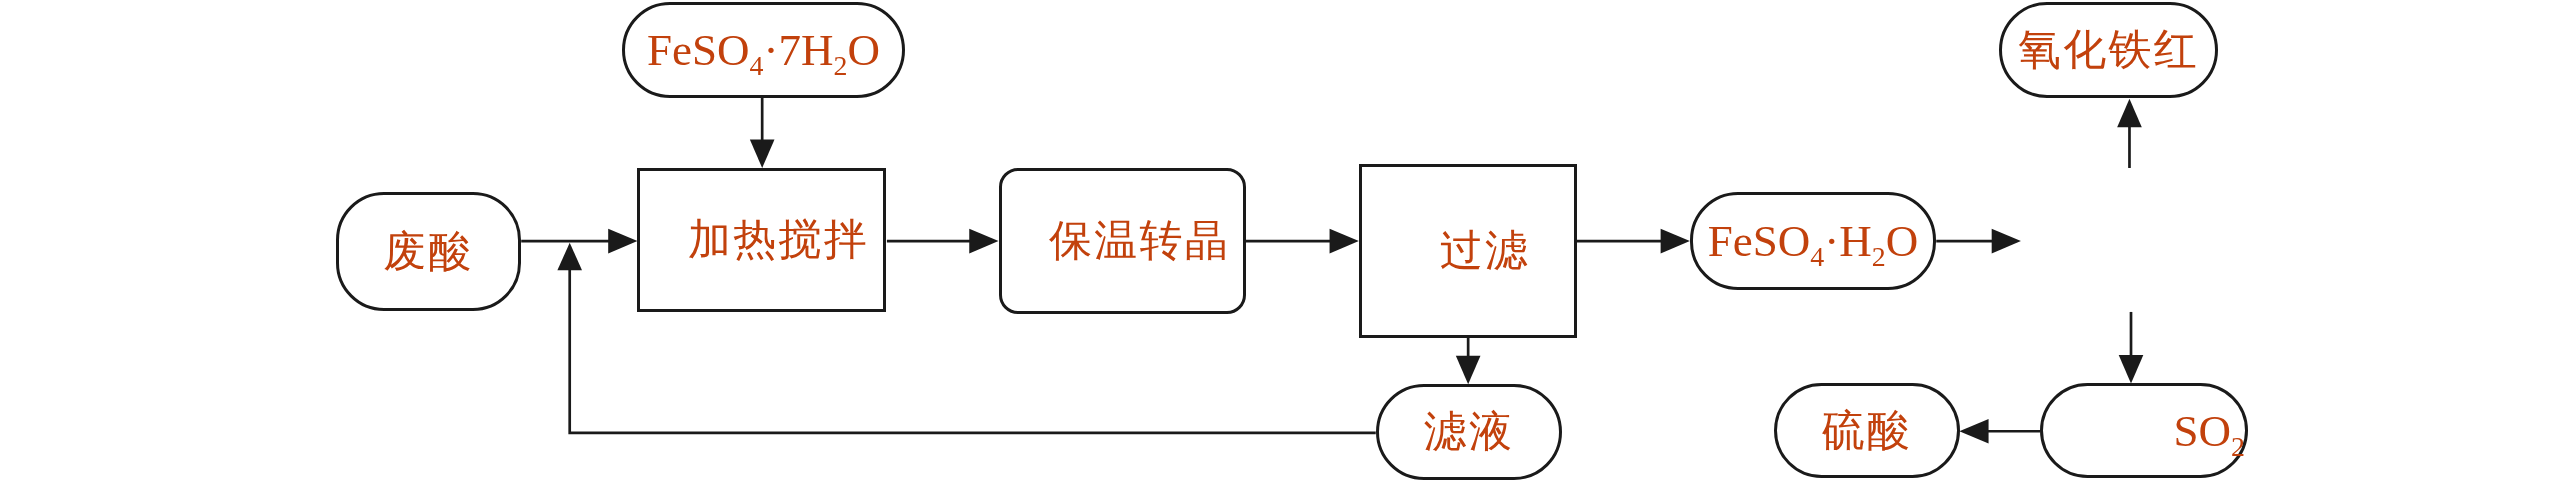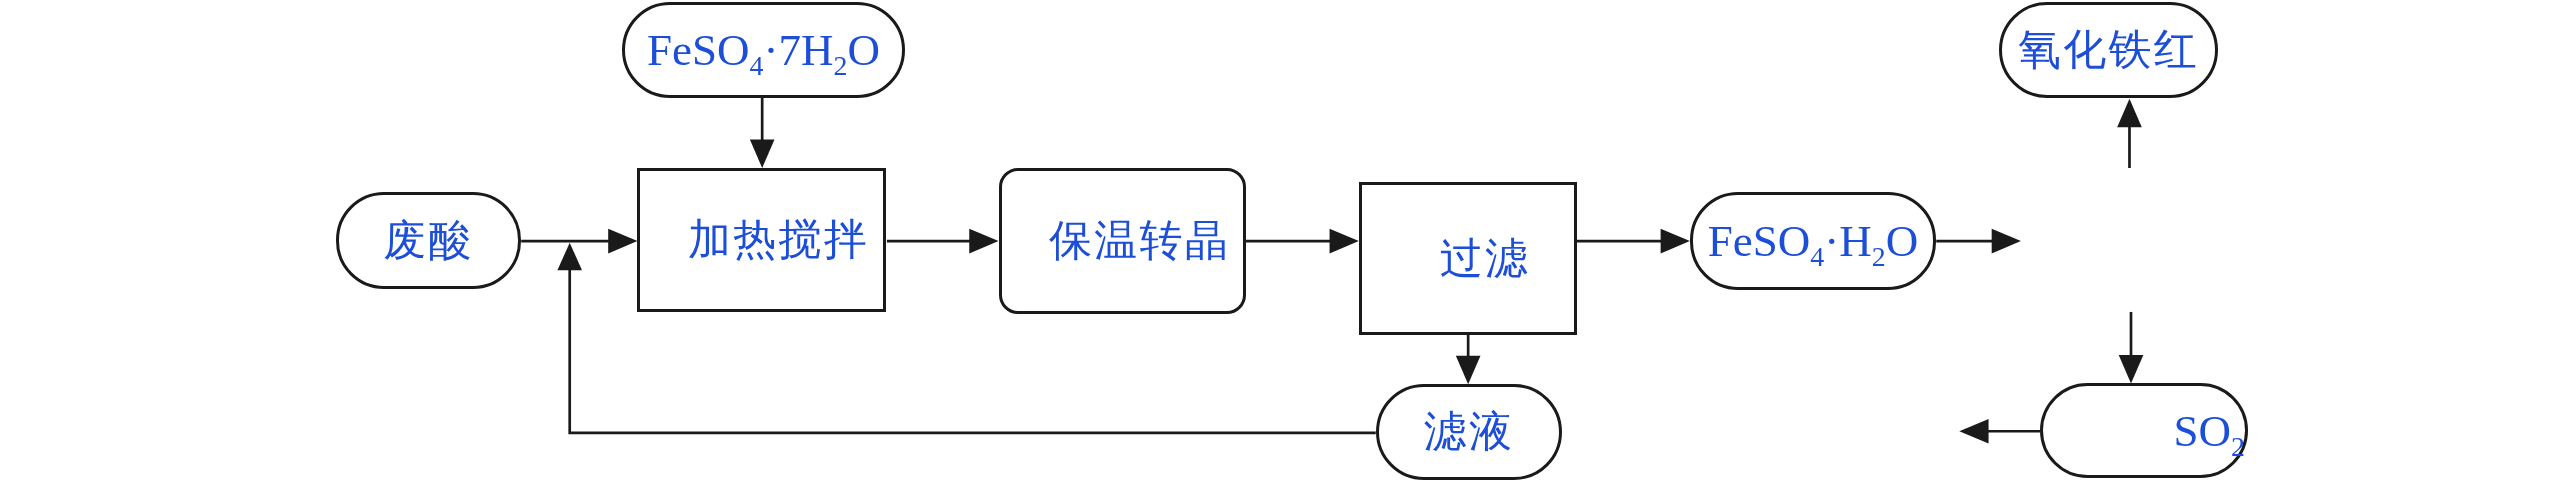--- a/index.html
+++ b/index.html
@@ -1,43 +1,43 @@
 <!DOCTYPE html>
 <html style="font-size:12.3px"><head>
 <meta charset="utf-8">
 <style>
   html,body{margin:0;padding:0;background:#ffffff;}
   .canvas{
     position:relative;
     width:2576px;height:483px;
     background:#ffffff;
     font-family:"Liberation Serif","DejaVu Serif",serif;
-    color:#1d4ed8;
+    color:#c2410c;
     overflow:hidden;
   }
   .layer{position:absolute;left:0;top:0;}
   .node{
     position:absolute;
     box-sizing:border-box;
     background:#ffffff;
     display:flex;align-items:center;justify-content:center;
     text-align:center;
     white-space:nowrap;
   }
   .rect{border:3.1px solid #1a1a1a;padding-left:34px;}
   .oval{border:3.8px solid #1a1a1a;border-radius:48px;}
   .zh{font-size:43px;letter-spacing:2.3px;}
   .formula{font-size:45px;letter-spacing:0;}
   .formula sub{font-size:0.62em;line-height:0;}
   
   .n-feso4-7h2o   {left:622px; top:1.5px;   width:283px;height:96px;}
-  .n-feisuan      {left:336px; top:192px; width:185px;height:97px;}
+  .n-feisuan      {left:336px; top:192px; width:185px;height:119px;}
   .n-jiare        {left:637px; top:168px; width:249px;height:144px;}
   .n-baowen       {left:999px;top:168px; width:247px;height:146px;border-radius:19px;}
-  .n-guolv        {left:1359px;top:182px; width:218px;height:153px;text-align:center;}
+  .n-guolv        {left:1359px;top:164px; width:218px;height:174px;text-align:center;}
   .n-feso4-h2o    {left:1690px;top:192px; width:246px;height:98px;}
   .n-duanshao     {left:2021px;top:168px; width:219px;height:144px;}
   .n-yanghuatiehong{left:1999px;top:2.3px;  width:219px;height:96px;align-items:center;}
   .n-so2          {left:2040px;top:383px; width:208px;height:95px;justify-content:flex-end;}
   .n-liusuan      {left:1774px;top:383px; width:186px;height:95px;}
   .n-lvye         {left:1376px;top:384px; width:186px;height:96px;}
   svg line, svg polyline{stroke:#1a1a1a;stroke-width:3.5;fill:none;}
   svg polygon{fill:#1a1a1a;stroke:none;}
 </style>
 </head>
@@ -129,19 +129,22 @@
 
 
   <div class="node oval zh n-yanghuatiehong">
     <span>氧化铁红</span>
   </div>
 
   <div class="node oval formula n-so2">
     <span><span>SO</span><sub>2</sub></span>
   </div>
 
+  <div class="node oval zh n-liusuan">
+    <span>硫酸</span>
+  </div>
 
   <div class="node oval zh n-lvye">
     <span>滤液</span>
   </div>
 
 </div>
 
 
 </body></html>

